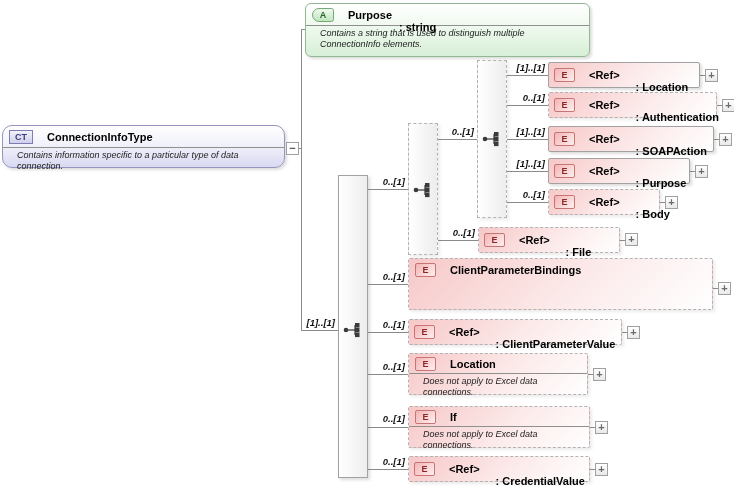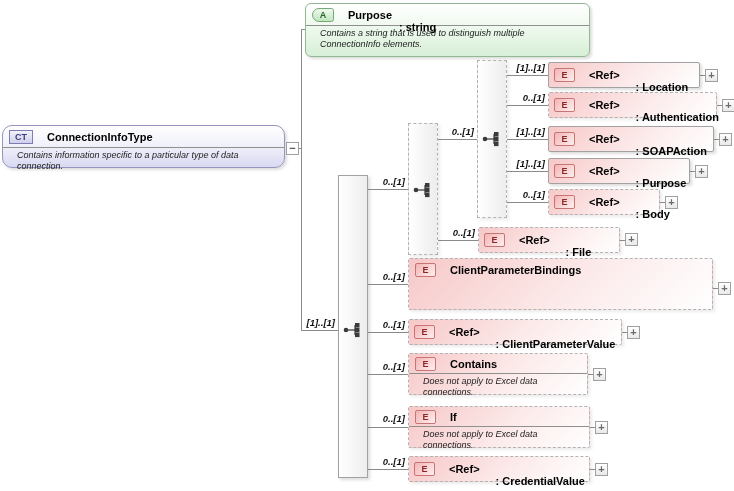--- a/index.html
+++ b/index.html
@@ -224,21 +224,21 @@
       <span class="badge badge-e">E</span>
       <span class="name">&lt;Ref&gt;</span>
       <span class="type">: ClientParameterValue</span>
     </div>
   </div>
   <div class="pm" style="left:627px;top:326px;">+</div>
 
   <div class="node elem dashed" style="left:408px;top:353px;width:180px;height:42px;">
     <div class="box-head" style="height:19px;">
       <span class="badge badge-e">E</span>
-      <span class="name">Contains</span>
+      <span class="name">Location</span>
     </div>
     <div class="box-desc">Does not apply to Excel data connections.</div>
   </div>
   <div class="pm" style="left:593px;top:368px;">+</div>
 
   <div class="node elem dashed" style="left:408px;top:406px;width:182px;height:42px;">
     <div class="box-head" style="height:19px;">
       <span class="badge badge-e">E</span>
       <span class="name">If</span>
     </div>

